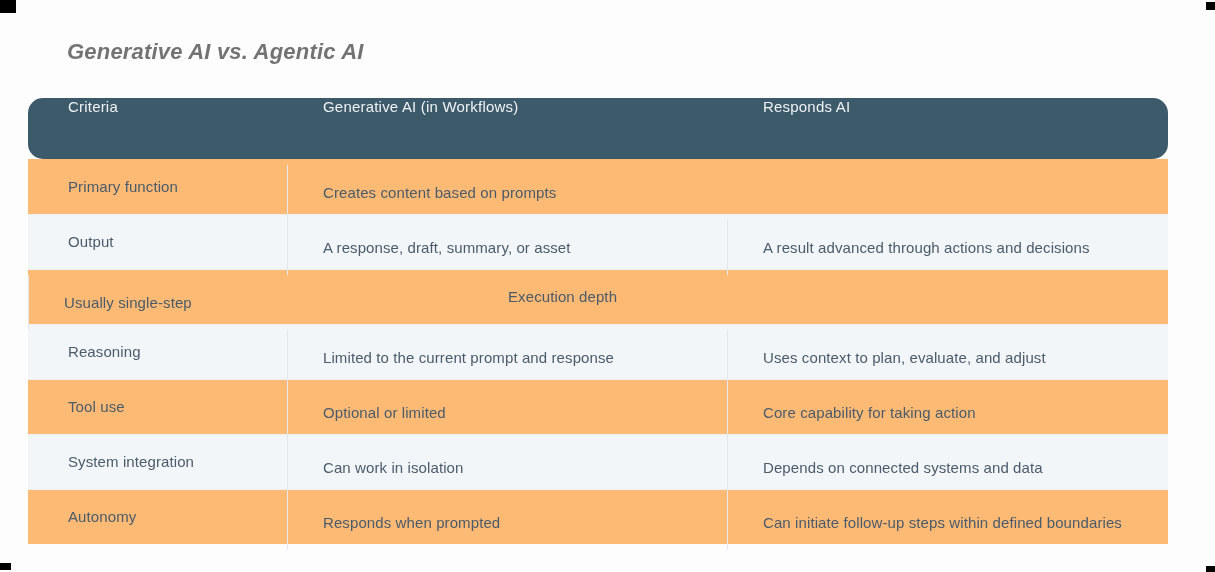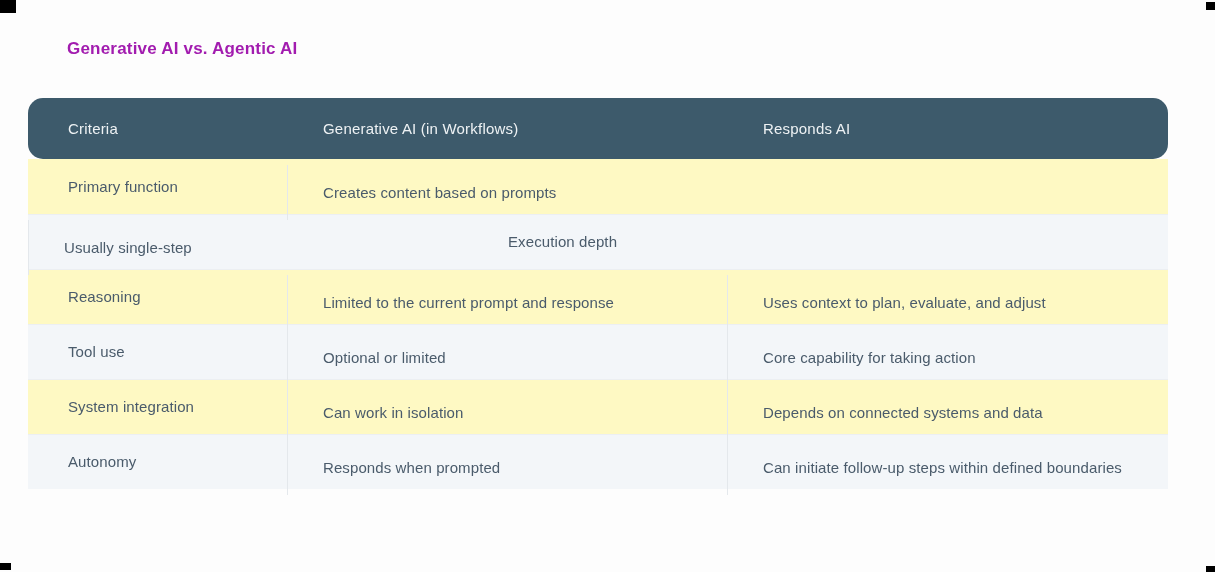--- a/index.html
+++ b/index.html
@@ -8,48 +8,49 @@
     position: relative;
     background: #fdfdfd;
     font-family: "Liberation Sans", sans-serif;
     overflow: hidden;
   }
 
   .page-title {
     position: absolute;
     left: 67px;
     top: 39px;
-    font-size: 17px;
+    font-size: 22px;
     font-weight: 600;
     letter-spacing: 0.2px;
-    color: #a21caf;
+    color: #737373;
+    font-style: italic;
   }
 
   .comparison-table {
     position: absolute;
     left: 28px;
     top: 98px;
     width: 1140px;
   }
 
   .table-header {
     display: flex;
-    align-items: center;
+    align-items: flex-start;
     height: 61px;
     background: #3d5a6b;
     border-radius: 15px;
     color: #eef2f4;
     font-size: 15px;
     letter-spacing: 0.2px;
   }
 
   .table-body .table-row {
     display: flex;
     height: 55px;
-    background: #fef9c3;
+    background: #fdba74;
     font-size: 15px;
     color: #4a5b6b;
     letter-spacing: 0.1px;
   }
   .table-body .table-row:nth-child(even) { background: #f3f6f9; }
   .table-body .table-row:not(:first-child) { box-shadow: inset 0 1px 0 #eceff2; }
 
   .cell {
     display: flex;
     align-items: center;
@@ -83,20 +84,25 @@
     <div class="cell header-cell col-agentic">Responds AI</div>
   </div>
 
   <div class="table-body">
 
     <div class="table-row">
       <div class="cell col-criteria">Primary function</div>
       <div class="cell col-generative">Creates content based on prompts</div>
     </div>
 
+    <div class="table-row">
+      <div class="cell col-criteria">Output</div>
+      <div class="cell col-generative">A response, draft, summary, or asset</div>
+      <div class="cell col-agentic">A result advanced through actions and decisions</div>
+    </div>
 
     <div class="table-row">
       <div class="cell col-generative">Usually single-step</div>
       <div class="cell col-criteria">Execution depth</div>
     </div>
 
     <div class="table-row">
       <div class="cell col-criteria">Reasoning</div>
       <div class="cell col-generative">Limited to the current prompt and response</div>
       <div class="cell col-agentic">Uses context to plan, evaluate, and adjust</div>

